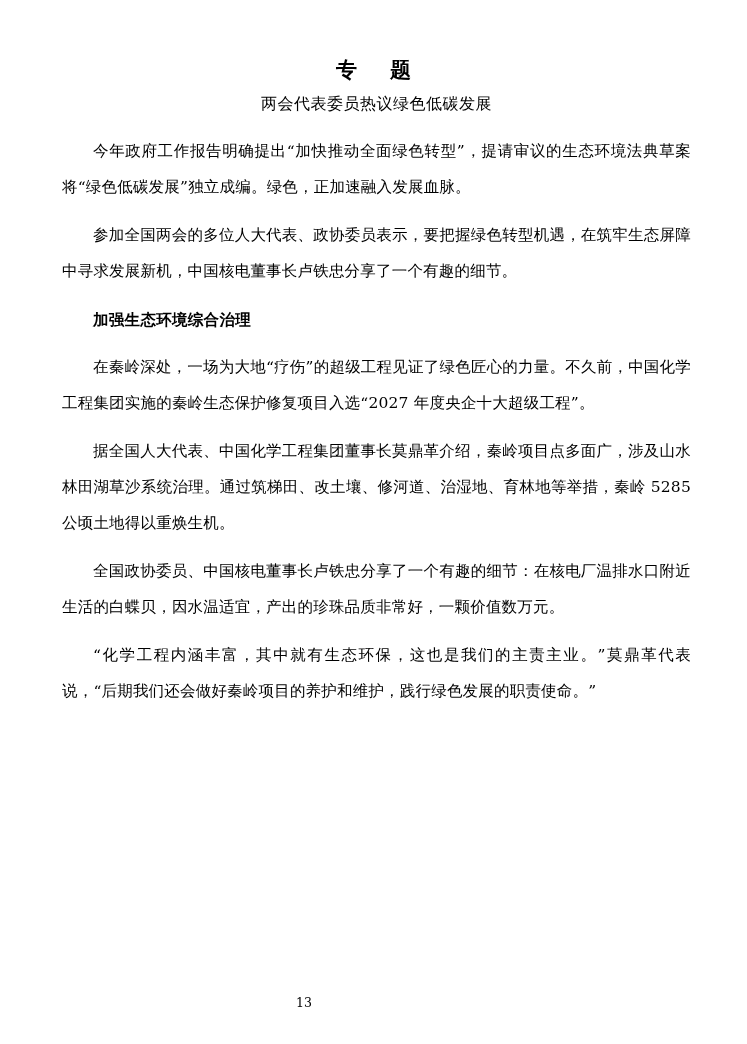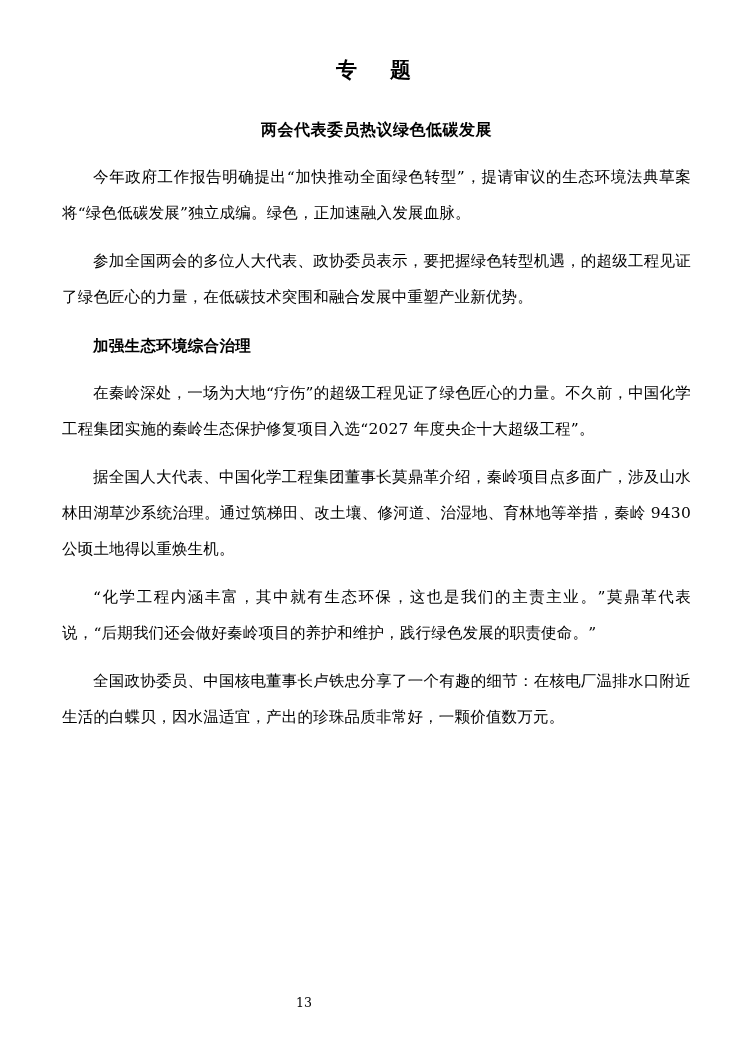--- a/index.html
+++ b/index.html
@@ -26,22 +26,22 @@
     text-align: center;
     font-size: 21px;
     font-weight: bold;
     letter-spacing: 6px;
     margin: 10px 0 0 0;
     font-family: "DejaVu Serif", "Liberation Serif", serif;
   }
   .doc-subtitle {
     text-align: center;
     font-size: 16px;
-    font-weight: bold;
-    margin: 36px 0 0 0;
+    font-weight: normal;
+    margin: 10px 0 0 0;
     letter-spacing: 0.5px;
   }
   .para {
     font-size: 15.5px;
     line-height: 36px;
     text-align: justify;
     text-justify: inter-ideograph;
     margin: 12px 0 0 0;
     text-indent: 2em;
     letter-spacing: 0.2px;
@@ -71,28 +71,28 @@
 <body>
 
 <div class="page">
 
   <h1 class="doc-title">专　题</h1>
 
   <h2 class="doc-subtitle">两会代表委员热议绿色低碳发展</h2>
 
   <p class="para">今年政府工作报告明确提出“加快推动全面绿色转型”，提请审议的生态环境法典草案将“绿色低碳发展”独立成编。绿色，正加速融入发展血脉。</p>
 
-  <p class="para">参加全国两会的多位人大代表、政协委员表示，要把握绿色转型机遇，的超级工程见证了绿色匠心的力量，在低碳技术突围和融合发展中重塑产业新优势。</p>
+  <p class="para">参加全国两会的多位人大代表、政协委员表示，要把握绿色转型机遇，在筑牢生态屏障中寻求发展新机，中国核电董事长卢铁忠分享了一个有趣的细节。</p>
 
   <h3 class="section-head">加强生态环境综合治理</h3>
 
 
   <p class="para">在秦岭深处，一场为大地“疗伤”的超级工程见证了绿色匠心的力量。不久前，中国化学工程集团实施的秦岭生态保护修复项目入选“2027 年度央企十大超级工程”。</p>
 
-  <p class="para">据全国人大代表、中国化学工程集团董事长莫鼎革介绍，秦岭项目点多面广，涉及山水林田湖草沙系统治理。通过筑梯田、改土壤、修河道、治湿地、育林地等举措，秦岭 9430 公顷土地得以重焕生机。</p>
+  <p class="para">据全国人大代表、中国化学工程集团董事长莫鼎革介绍，秦岭项目点多面广，涉及山水林田湖草沙系统治理。通过筑梯田、改土壤、修河道、治湿地、育林地等举措，秦岭 5285 公顷土地得以重焕生机。</p>
+
+  <p class="para">全国政协委员、中国核电董事长卢铁忠分享了一个有趣的细节：在核电厂温排水口附近生活的白蝶贝，因水温适宜，产出的珍珠品质非常好，一颗价值数万元。</p>
 
   <p class="para">“化学工程内涵丰富，其中就有生态环保，这也是我们的主责主业。”莫鼎革代表说，“后期我们还会做好秦岭项目的养护和维护，践行绿色发展的职责使命。”</p>
-
-  <p class="para">全国政协委员、中国核电董事长卢铁忠分享了一个有趣的细节：在核电厂温排水口附近生活的白蝶贝，因水温适宜，产出的珍珠品质非常好，一颗价值数万元。</p>
 
   <div class="page-number">13</div>
 
 </div>
 
 </body></html>

